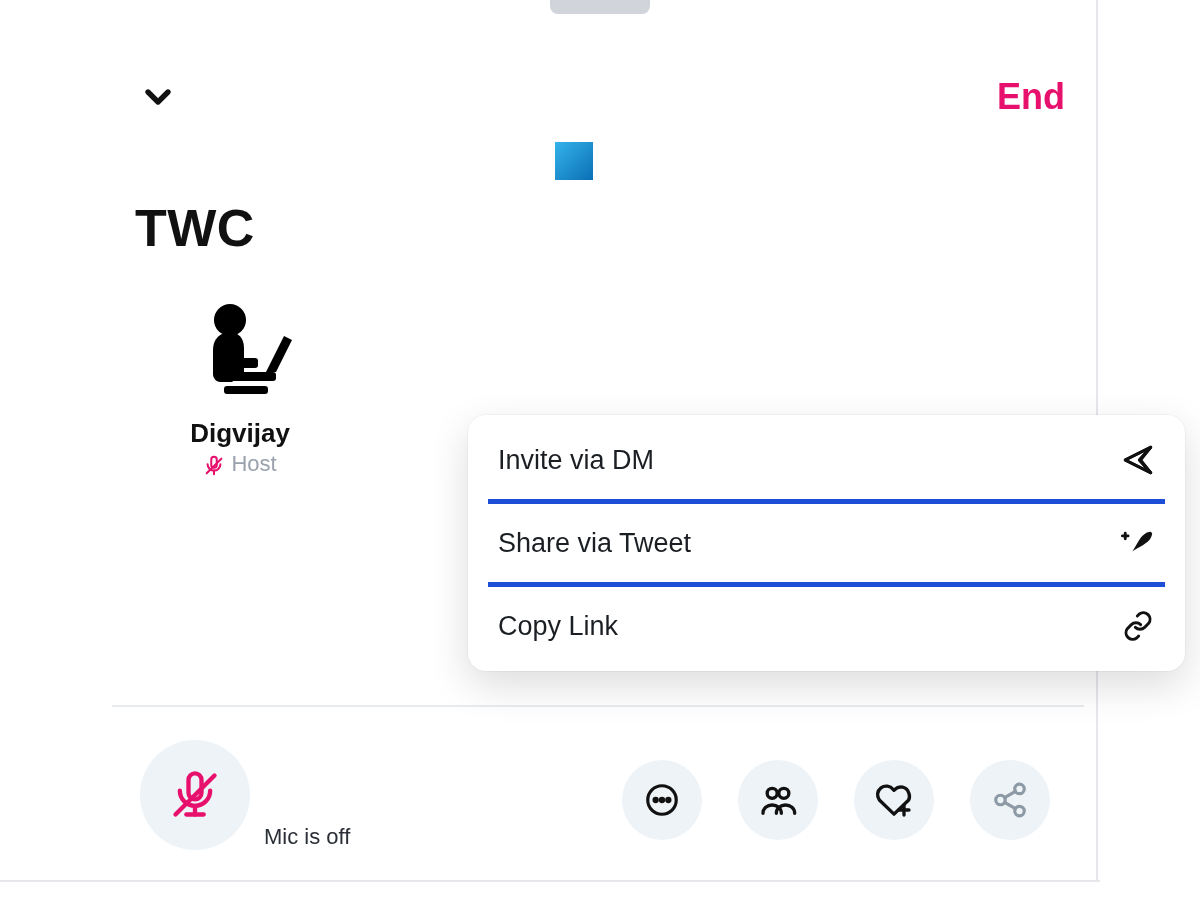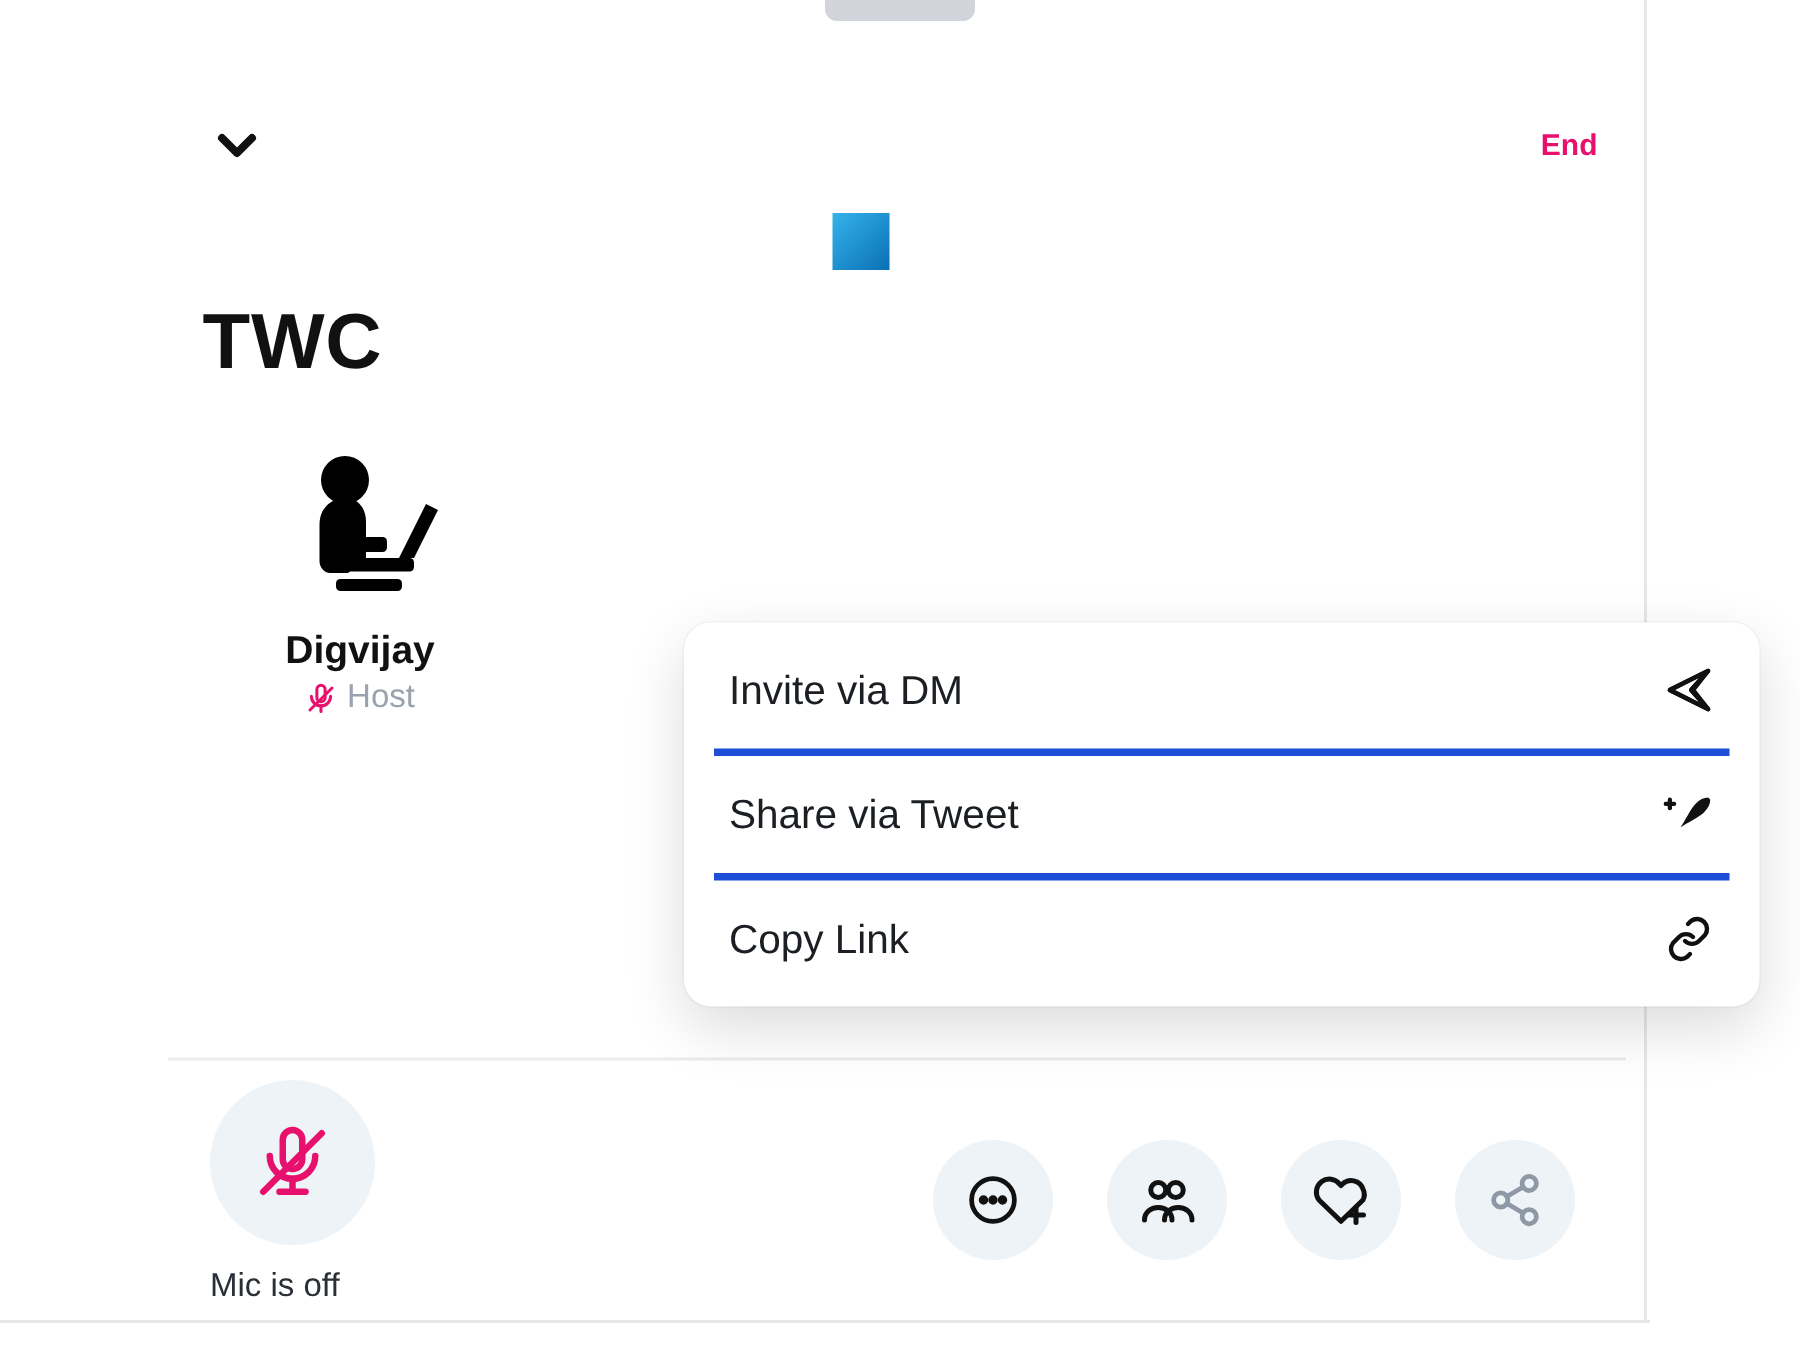--- a/index.html
+++ b/index.html
@@ -50,21 +50,21 @@
     align-items: center;
   }
   .chevron {
     width: 46px; height: 46px;
     display: flex; align-items: center; justify-content: center;
     cursor: pointer;
   }
   .end-btn {
     color: #e7106d;
     font-weight: 700;
-    font-size: 20px;
+    font-size: 36px;
     cursor: pointer;
     text-align: right;
   }
   .branding {
     position: absolute;
     top: 140px;
     left: 555px;
     display: flex;
     align-items: flex-start;
     gap: 6px;
@@ -129,22 +129,21 @@
     position: absolute;
     top: 730px;
     left: 140px;
     right: 140px;
     height: 130px;
     display: flex;
     align-items: center;
   }
   .mic-cluster {
     display: flex;
-    flex-direction: column;
-    align-items: flex-start;
+    align-items: flex-end;
     gap: 14px;
   }
   .mic-btn {
     width: 110px; height: 110px;
     border-radius: 999px;
     background: #eef3f7;
     display: flex; align-items: center; justify-content: center;
     cursor: pointer;
   }
   .mic-label {
@@ -162,21 +161,21 @@
   .circ-btn {
     width: 80px; height: 80px;
     border-radius: 999px;
     background: #eef3f7;
     display:flex; align-items:center; justify-content:center;
     cursor: pointer;
   }
   .popup {
     position: absolute;
     top: 415px;
-    left: 456px;
+    left: 468px;
     width: 717px;
     background: #fff;
     border-radius: 18px;
     box-shadow: 0 14px 40px rgba(0,0,0,0.14), 0 0 0 1px rgba(0,0,0,0.03);
     padding: 6px 0;
   }
   .popup-row {
     display: flex;
     align-items: center;
     justify-content: space-between;

